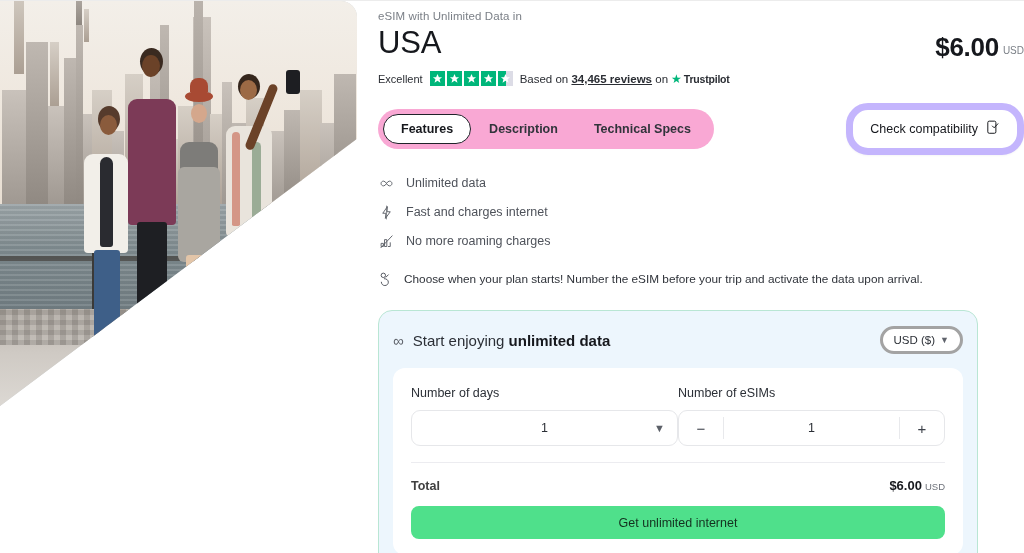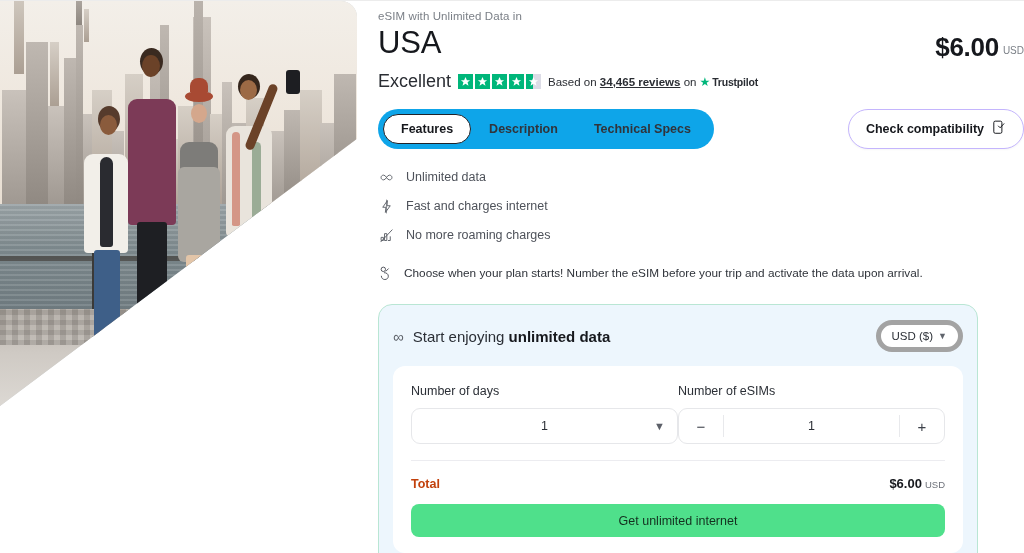--- a/index.html
+++ b/index.html
@@ -89,49 +89,49 @@
   h1.title {
     font-size: 31px; font-weight: 400; color:#16181d;
     letter-spacing:-.2px; line-height: 1.12; margin-top: 4px;
   }
   .price-wrap { text-align:right; margin-top: 10px; }
   .price { font-size: 26px; font-weight: 700; color:#16181d; letter-spacing:-.3px; }
   .price-cur { font-size: 10px; color:#7a7f86; font-weight:400; margin-left:4px; vertical-align: 2px;}
 
   
   .trust { display:flex; align-items:center; gap:7px; margin-top:8px; }
-  .trust-word { font-size:18px; color:#2a2d33; }
+  .trust-word { font-size:11px; color:#2a2d33; }
   .stars { display:flex; gap:2px; }
   .star {
     width:15px; height:15px; background:#00b67a;
     display:flex; align-items:center; justify-content:center;
   }
   .star.half { background: linear-gradient(90deg,#00b67a 50%, #dcdce6 50%); }
   .star svg { width:11px; height:11px; fill:#fff; display:block; }
   .trust-txt { font-size:11.5px; color:#2a2d33; }
   .trust-txt b { font-weight:700; text-decoration: underline; }
   .tp-star { color:#00b67a; font-size:12px; margin:0 2px 0 3px; }
   .tp-name { font-weight:700; font-size:10.5px; color:#2a2d33; letter-spacing:-.2px;}
 
   
   .tabs-row { display:flex; align-items:center; justify-content:space-between; margin-top:17px; }
   .tabs {
     display:flex; align-items:center; gap:0;
-    background:#0ea5e9; border-radius:22px; padding:5px;
+    background:#f9a8d4; border-radius:22px; padding:5px;
   }
   .tab {
     font-size:12.5px; color:#31343b; padding:7px 17px; border-radius:18px;
     background:transparent; border:1px solid transparent; cursor:pointer; white-space:nowrap;
   }
   .tab.active { background:#fff; border-color:#20232a; font-weight:700; color:#16181d; }
   .tab:not(.active){ font-weight:700; }
   .compat-btn {
     display:flex; align-items:center; gap:8px;
-    border:1px solid #c4b5fd; background:#fff; border-radius:22px;
-    padding:10px 17px; font-size:12.5px; color:#16181d; font-weight:700; cursor:pointer;
+    border:7px solid #c4b5fd; background:#fff; border-radius:22px;
+    padding:10px 17px; font-size:12.5px; color:#16181d; font-weight:400; cursor:pointer;
     box-shadow: 0 1px 2px rgba(16,24,40,.04);
   }
   .compat-btn svg { width:14px; height:15px; }
 
   
   .features { margin-top:17px; }
   .feat { display:flex; align-items:center; gap:11px; height:22px; margin-bottom:0; }
   .feat + .feat { margin-top:0; }
   .feat-ico {
     width:17px; display:flex; align-items:center; justify-content:center;
@@ -155,21 +155,21 @@
     border:1px solid #b9e6d4;
     border-radius:14px;
     padding:15px 14px 14px 14px;
   }
   .panel-head { display:flex; align-items:center; justify-content:space-between; }
   .panel-title { display:flex; align-items:center; gap:9px; }
   .panel-title .inf { color:#5c6068; font-size:15px; line-height:1; }
   .panel-title span.t { font-size:15px; color:#2b2f36; font-weight:400; }
   .panel-title span.t b { font-weight:700; color:#16181d; }
   .cur-pill {
-    background:#fff; border:5px solid #a3a3a3; border-radius:16px;
+    background:#fff; border:3px solid #a3a3a3; border-radius:16px;
     padding:5px 11px; font-size:11.5px; color:#2b2f36; display:flex; align-items:center; gap:5px;
     cursor:pointer;
   }
   .cur-pill .cv { font-size:9px; color:#60646c; }
 
   .card {
     background:#fff; border-radius:12px; margin-top:14px;
     padding:18px 18px 16px 18px;
   }
   .sel-row { display:flex; }
@@ -187,21 +187,21 @@
   .step-btn {
     width:44px; height:100%; display:flex; align-items:center; justify-content:center;
     font-size:15px; color:#3c4049; cursor:pointer; user-select:none; background:none; border:none;
     font-family:"Liberation Sans", sans-serif;
   }
   .step-div { width:1px; height:22px; background:#e8e9ec; }
   .step-val { flex:1; text-align:center; font-size:12.5px; color:#2b2f36; }
 
   .divider { height:1px; background:#ececf0; margin:16px 0 0 0; }
   .total-row { display:flex; align-items:baseline; justify-content:space-between; margin-top:13px; }
-  .total-lbl { font-size:12.5px; font-weight:700; color:#c2410c; }
+  .total-lbl { font-size:12.5px; font-weight:700; color:#404040; }
   .total-val { font-size:13px; font-weight:700; color:#16181d; }
   .total-cur { font-size:9.5px; font-weight:400; color:#6d7179; margin-left:3px; }
 
   .cta {
     margin-top:12px; width:100%; height:33px; border:none; border-radius:8px;
     background:#4fe08b; color:#14301f; font-size:12.5px; font-weight:400; cursor:pointer;
     font-family:"Liberation Sans", sans-serif;
     display:flex; align-items:center; justify-content:center;
   }
 </style>

